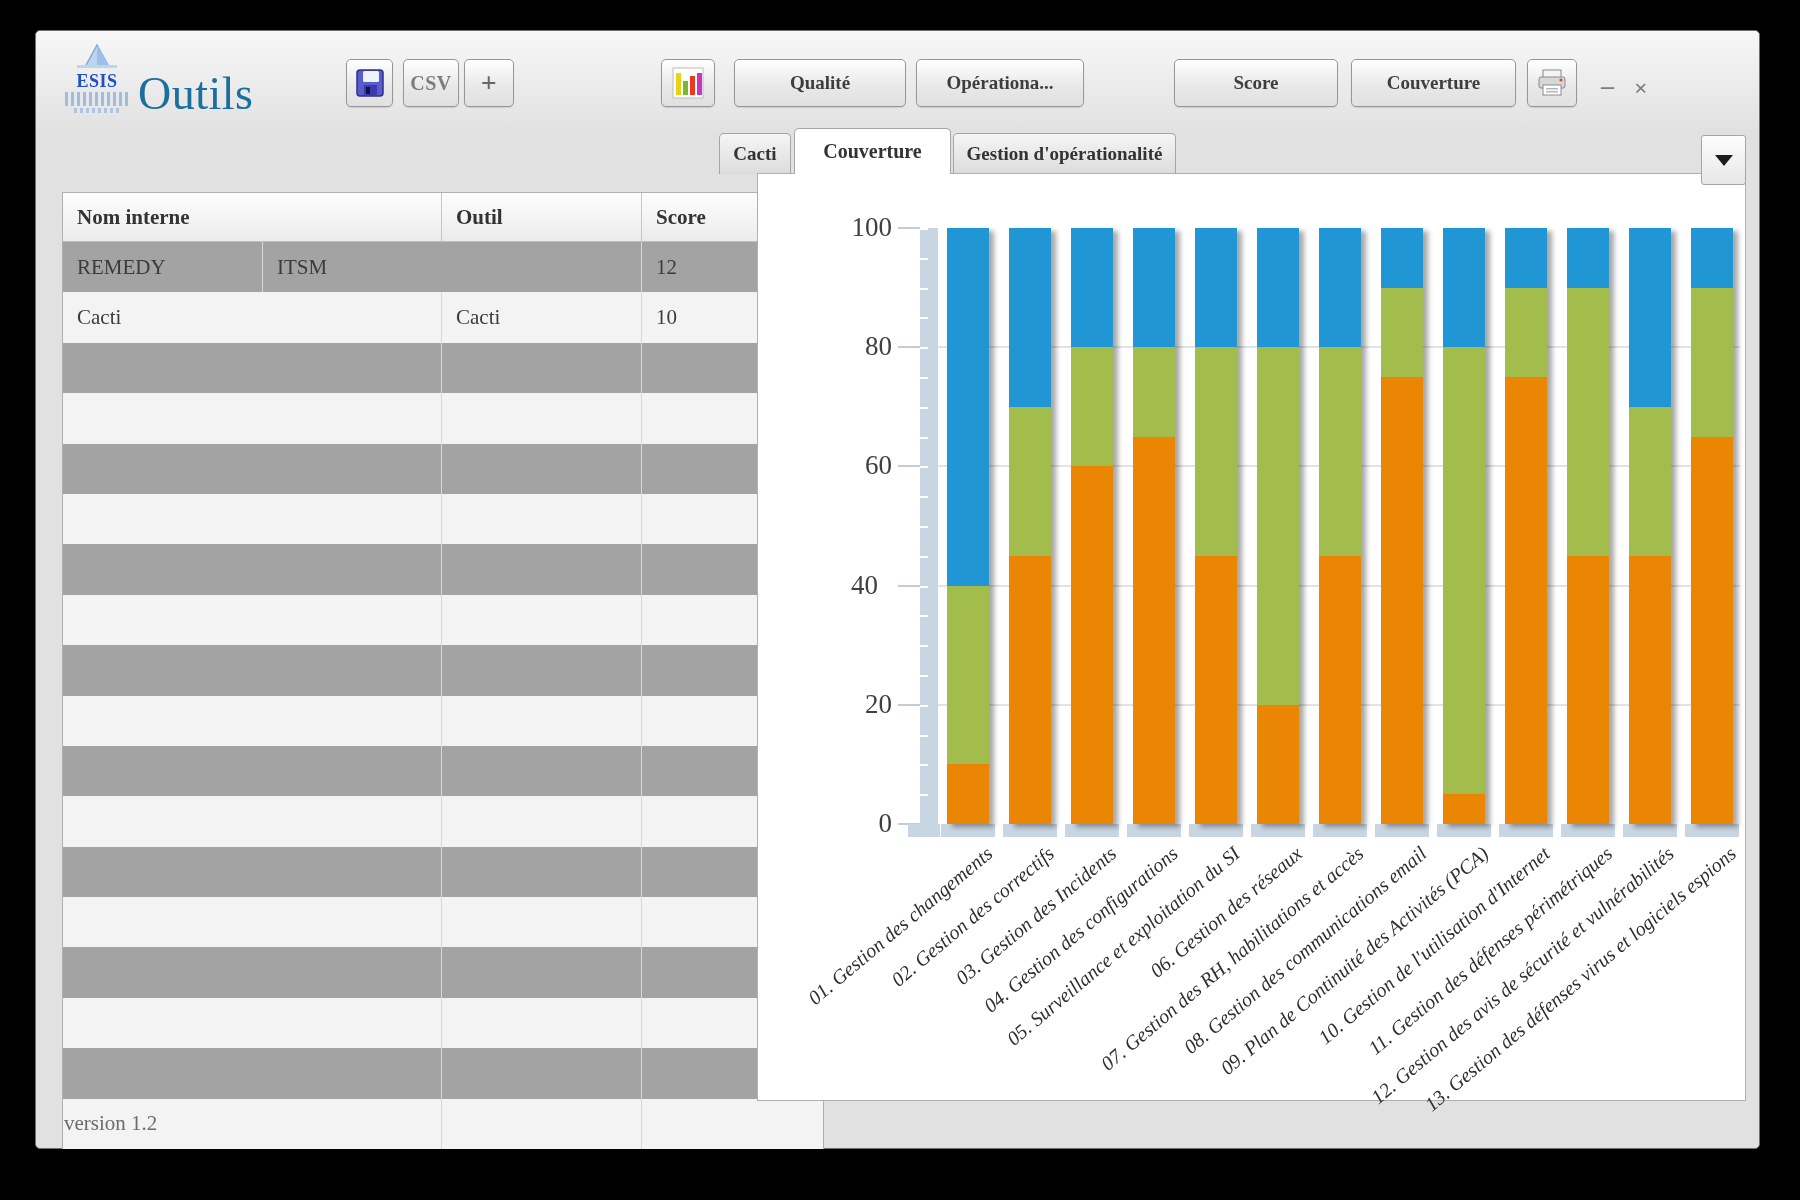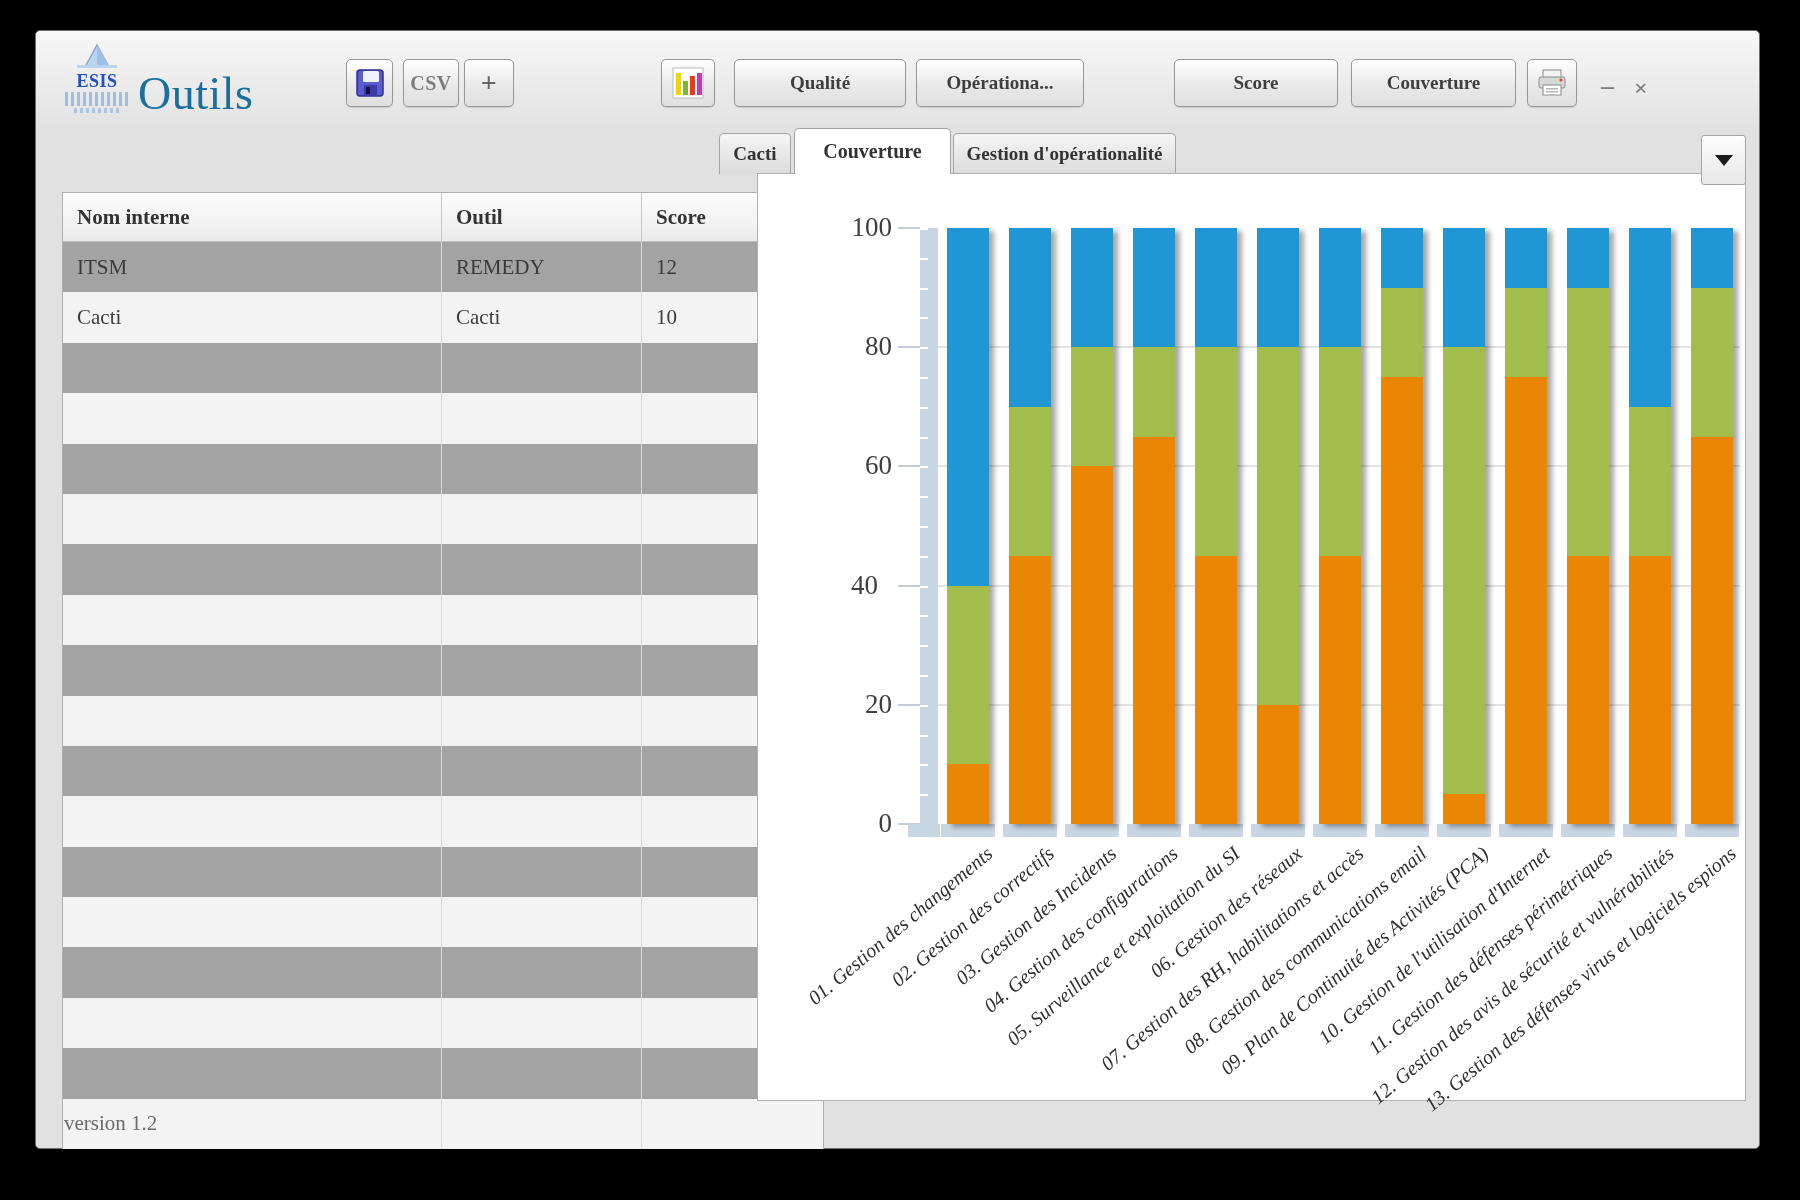--- a/index.html
+++ b/index.html
@@ -136,22 +136,22 @@
     </div>
 
     <div id="table-panel">
       <div id="table-header">
           <div class="hcell" style="width: 379px;">Nom interne</div>
           <div class="hcell" style="width: 200px;">Outil</div>
           <div class="hcell" style="width: 100px;">Score</div>
         </div>
       <div id="table-body">
           <div class="trow">
+            <div class="tcell" style="width: 200px;">REMEDY</div>
             <div class="tcell" style="width: 379px;">ITSM</div>
-            <div class="tcell" style="width: 200px;">REMEDY</div>
             <div class="tcell" style="width: 100px;">12</div>
           </div>
           <div class="trow alt">
             <div class="tcell" style="width: 379px;">Cacti</div>
             <div class="tcell" style="width: 200px;">Cacti</div>
             <div class="tcell" style="width: 100px;">10</div>
           </div>
           <div class="trow">
             <div class="tcell" style="width: 379px;"></div>
             <div class="tcell" style="width: 200px;"></div>

